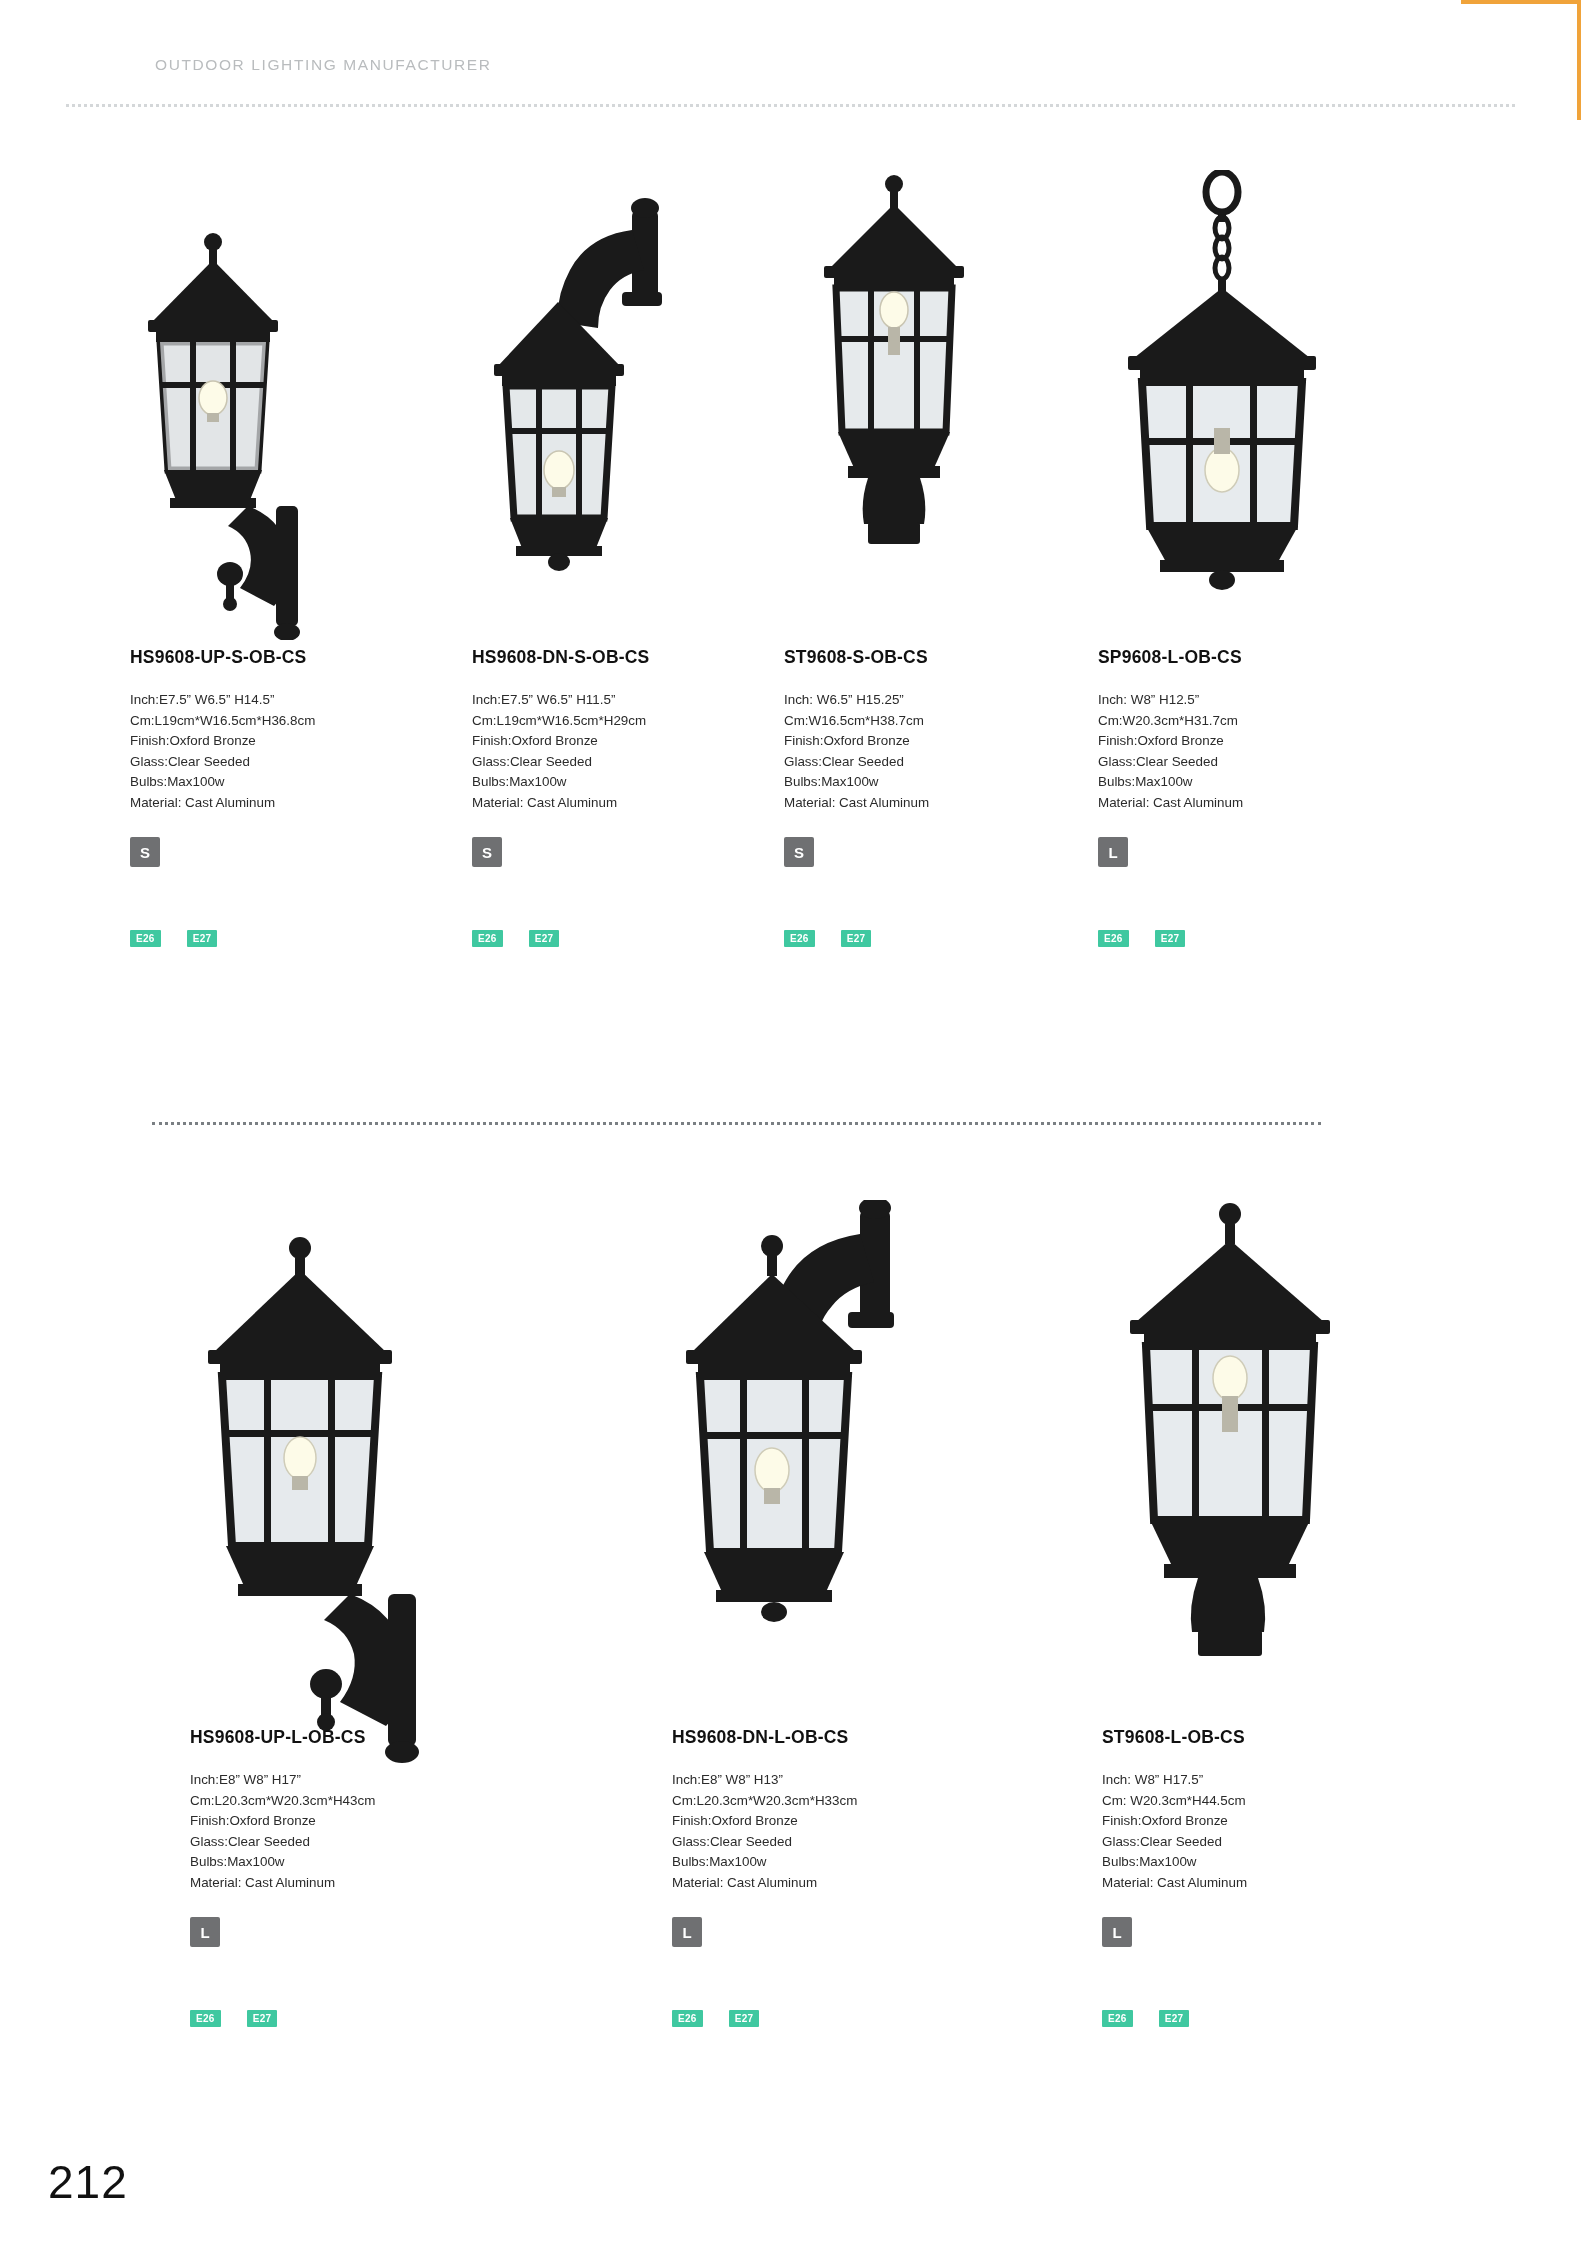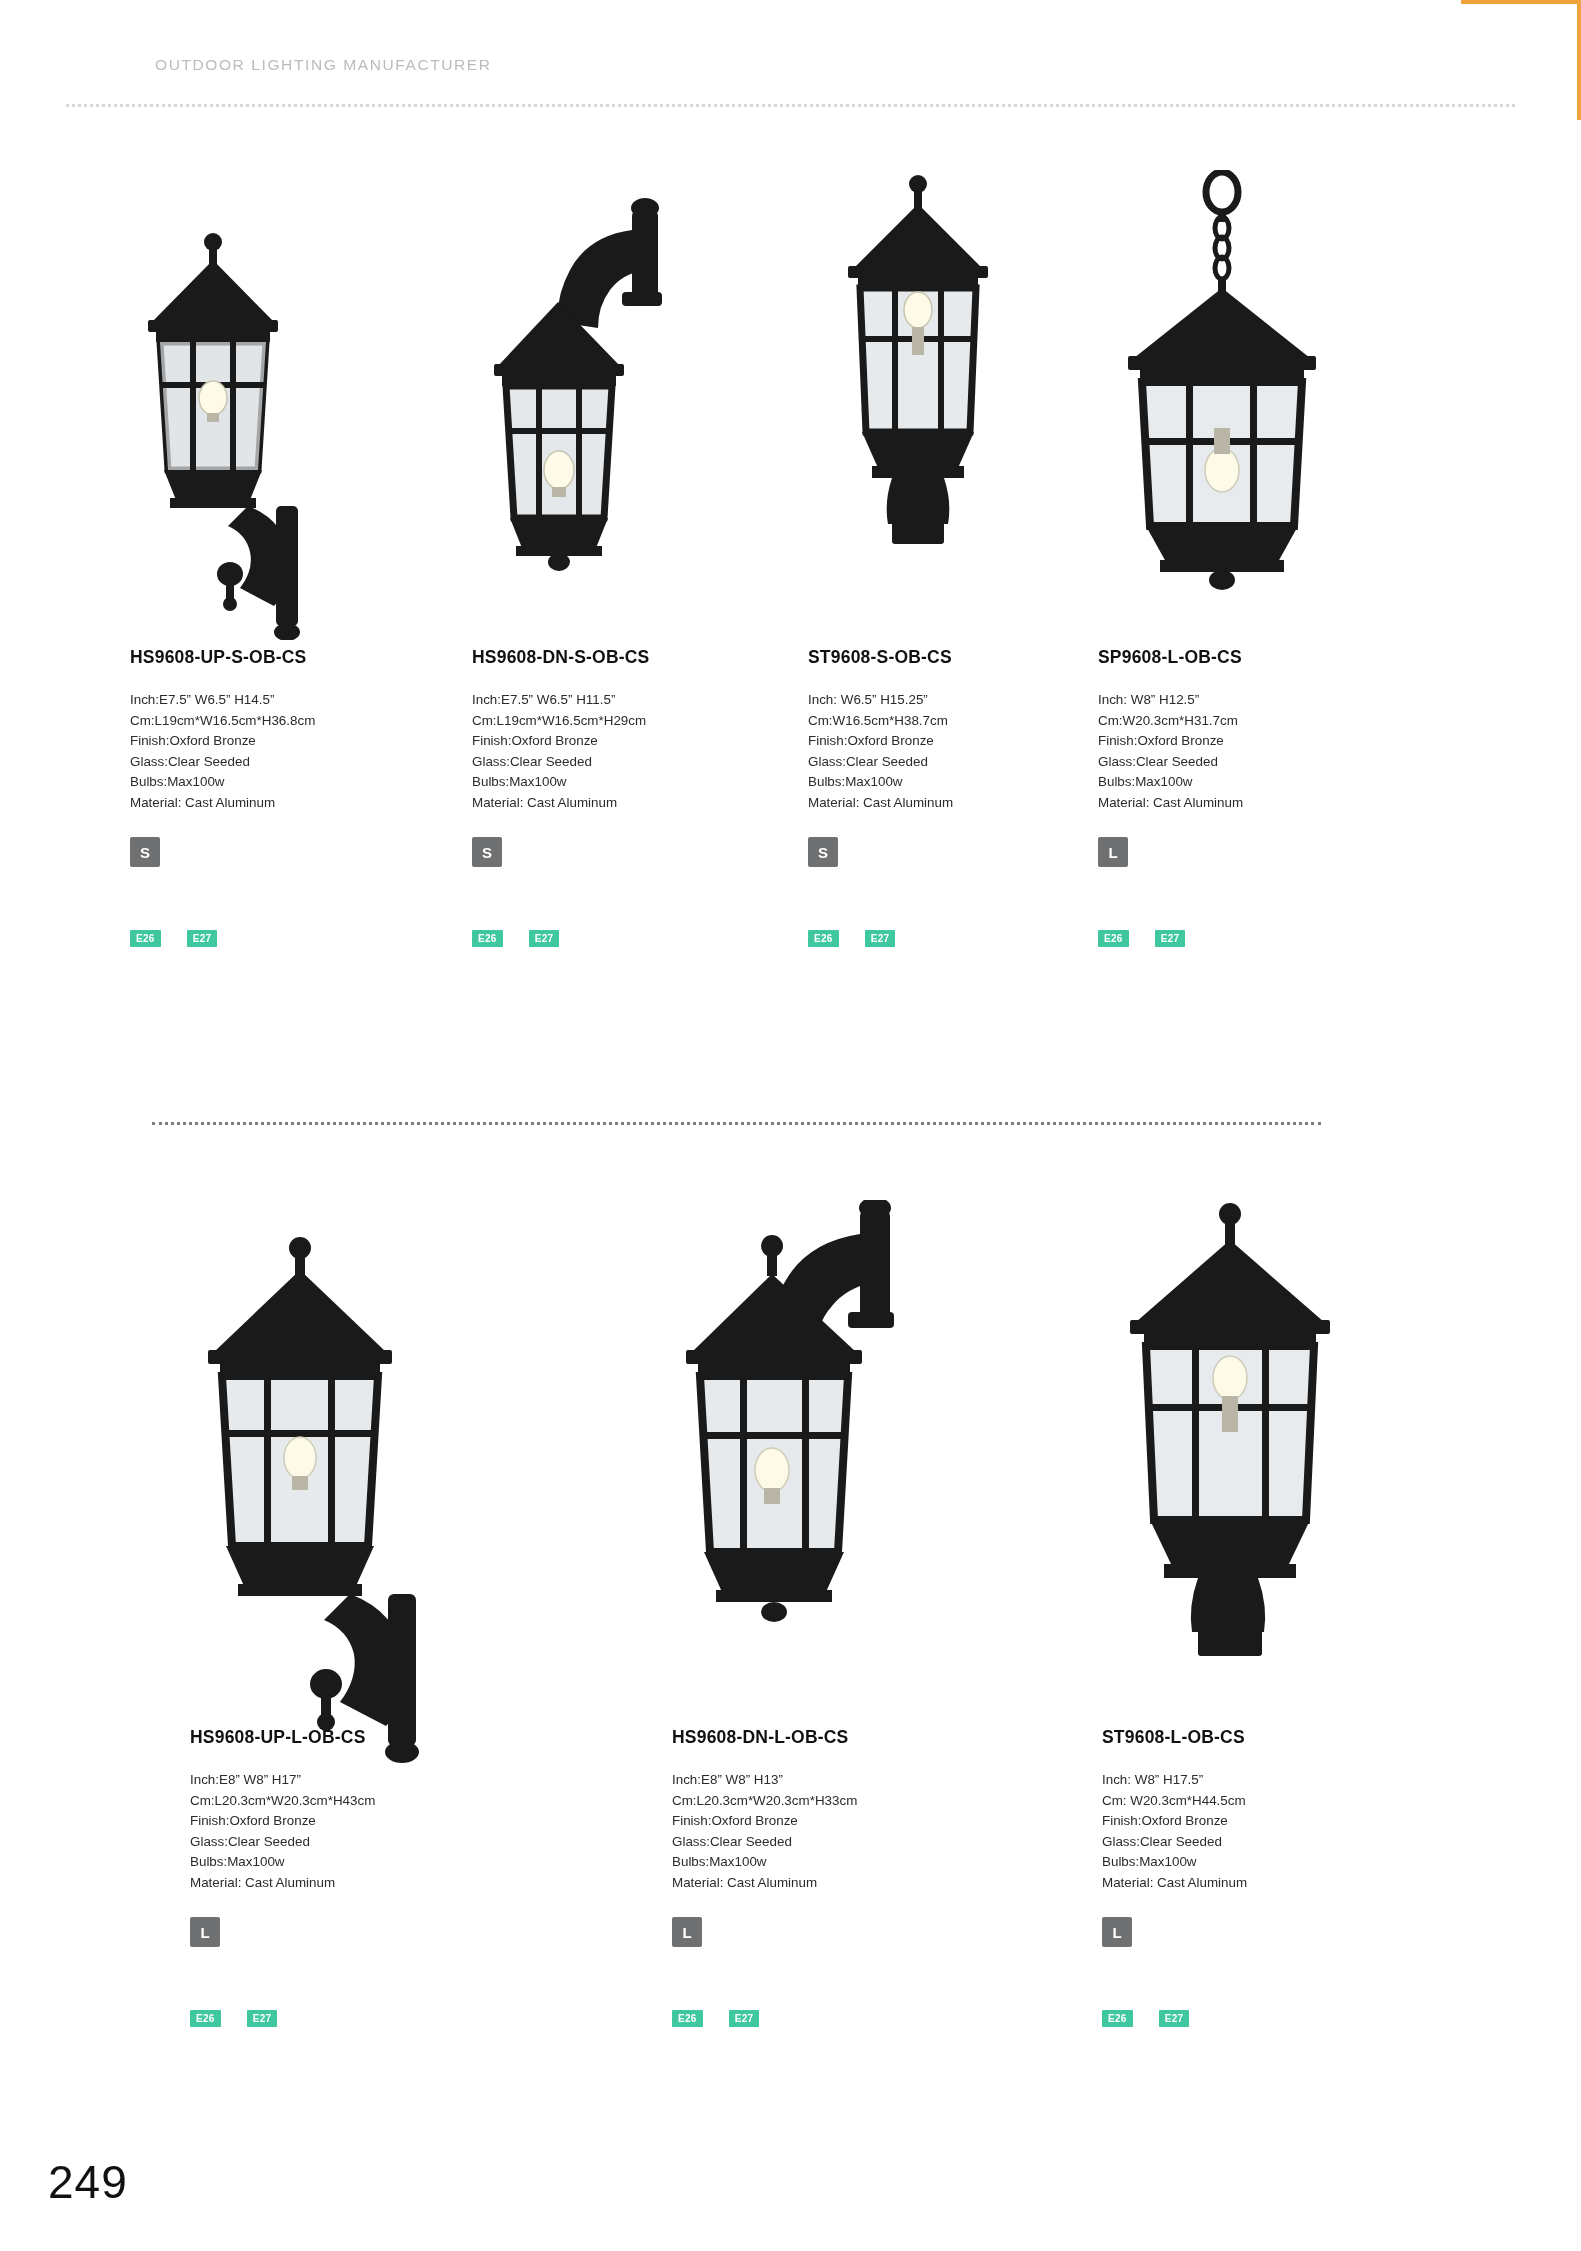--- a/index.html
+++ b/index.html
@@ -244,21 +244,21 @@
         <div>Bulbs:Max100w</div>
         <div>Material: Cast Aluminum</div>
       </div>
       <div class="badge-size">S</div>
       <div class="bulb-row">
         <span class="bulb-badge">E26</span>
         <span class="bulb-badge">E27</span>
       </div>
     </div>
 
-    <div class="cell" style="left:808px; width:320px;">
+    <div class="cell" style="left:784px; width:320px;">
       <div class="fixture">
         <svg width="230" height="470" viewBox="0 0 230 470">
           <g fill="#1a1a1a">
             <circle cx="110" cy="14" r="9"></circle>
             <rect x="106" y="22" width="8" height="16"></rect>
             <path d="M110 34 L46 98 L174 98 Z"></path>
             <rect x="40" y="96" width="140" height="12" rx="2"></rect>
             <rect x="50" y="108" width="120" height="10"></rect>
           </g>
           <g>
@@ -475,15 +475,15 @@
       </div>
       <div class="badge-size">L</div>
       <div class="bulb-row">
         <span class="bulb-badge">E26</span>
         <span class="bulb-badge">E27</span>
       </div>
     </div>
 
   </div>
 
-  <div class="page-number">249</div>
+  <div class="page-number">212</div>
 
 </div>
 
 </body></html>

